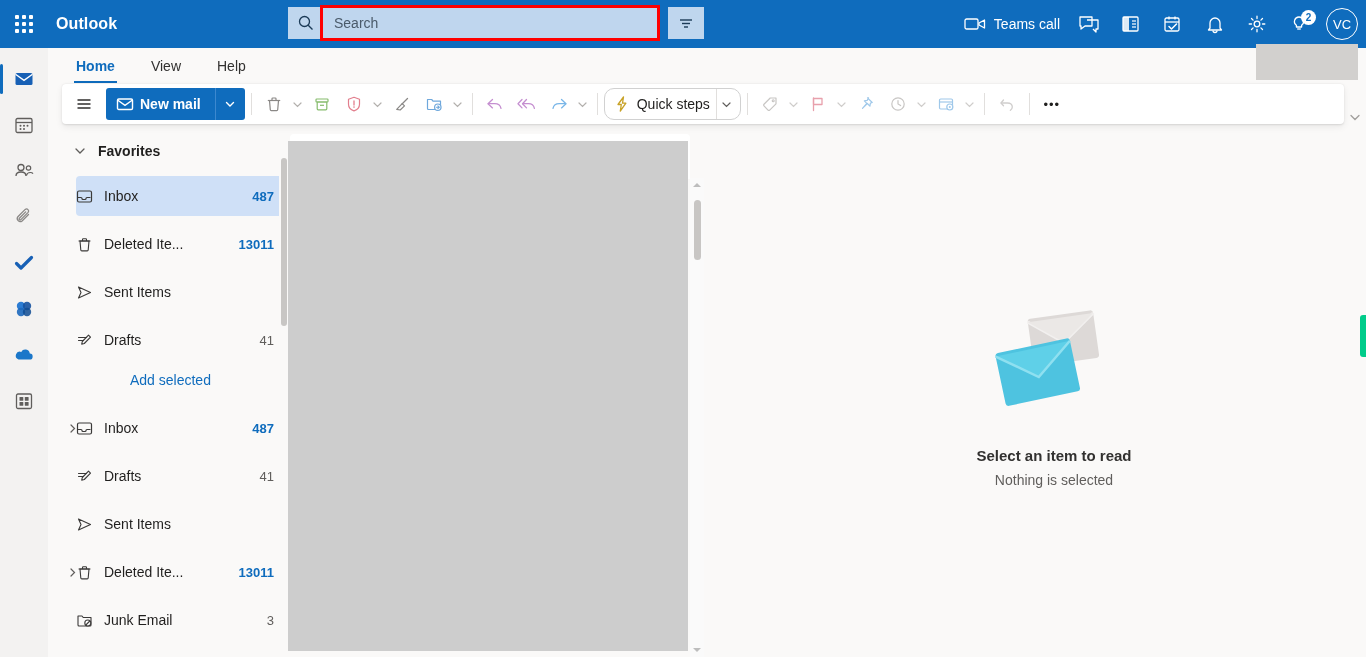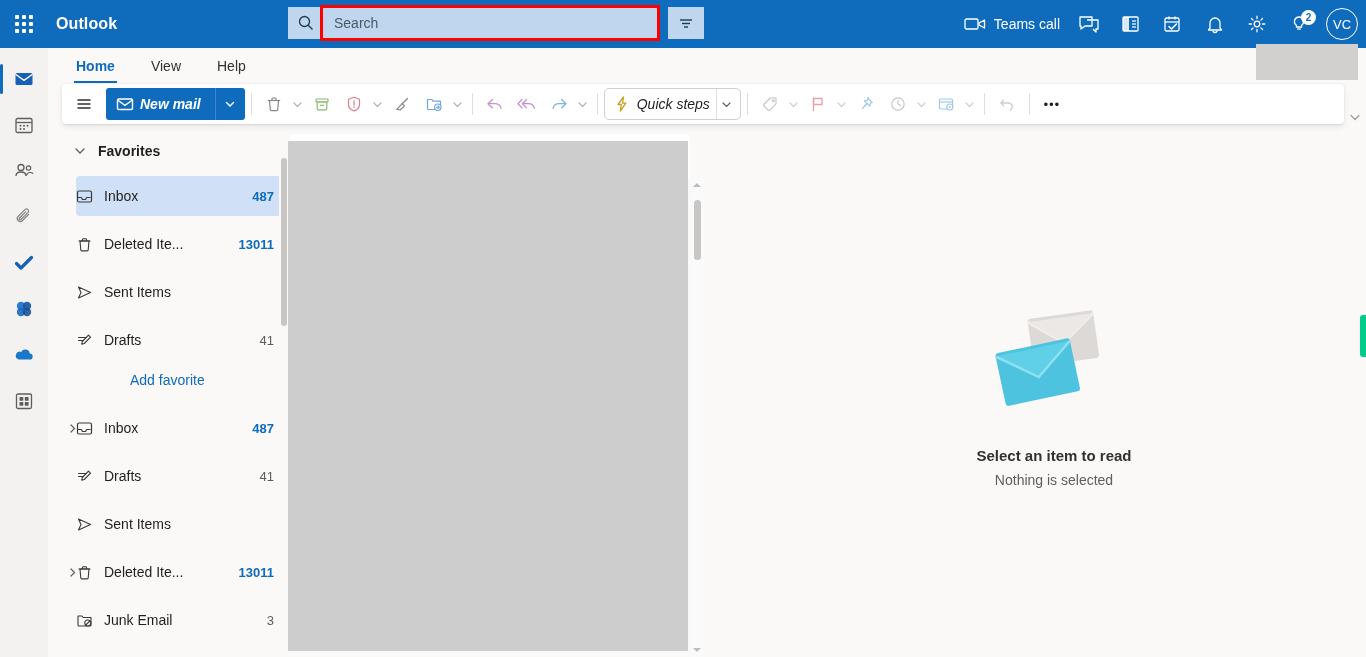--- a/index.html
+++ b/index.html
@@ -126,21 +126,21 @@
     position: absolute; left: 1256px; top: 44px;
     width: 102px; height: 36px; background: #d2d0ce;
   }
 
   
   .toolbar {
     position: absolute; left: 62px; top: 84px;
     width: 1282px; height: 40px;
     background: #fff; border-radius: 4px;
     box-shadow: 0 .6px 1.8px rgba(0,0,0,.1), 0 3px 7px rgba(0,0,0,.07);
-    display: flex; align-items: center; padding: 0 6px; font-style: italic;
+    display: flex; align-items: center; padding: 0 6px;
   }
   .tb-btn {
     height: 32px; min-width: 32px;
     display: flex; align-items: center; justify-content: center;
     border-radius: 3px; cursor: pointer; padding: 0 4px;
   }
   .tb-caret { width: 16px; display: flex; align-items: center; justify-content: center; cursor: pointer; }
   .tb-label { font-size: 14px; color: #201f1e; margin-left: 6px; white-space: nowrap; }
   .newmail {
     height: 32px; background: #0f6cbd; color: #fff;
@@ -148,21 +148,21 @@
     padding: 0 14px 0 10px; cursor: pointer; margin-left: 6px;
   }
   .newmail .tb-label { color: #fff; font-weight: 600; }
   .newmail-caret {
     height: 32px; width: 30px; background: #0f6cbd;
     border-radius: 0 3px 3px 0; border-left: 1px solid #3c88cf;
     display: flex; align-items: center; justify-content: center; cursor: pointer;
   }
   .divider { width: 1px; height: 22px; background: #e1dfdd; margin: 0 6px; }
   .quicksteps {
-    height: 32px; border: 1px solid #d1d1d1; border-radius: 5px;
+    height: 32px; border: 1px solid #d1d1d1; border-radius: 10px;
     display: flex; align-items: center; padding: 0 4px 0 8px; cursor: pointer;
   }
   .qs-caret {
     width: 20px; height: 30px; border-left: 1px solid #e1dfdd;
     display: flex; align-items: center; justify-content: center; margin-left: 6px;
   }
   .ribbon-expander {
     position: absolute; left: 1348px; top: 110px;
     width: 14px; height: 14px; cursor: pointer;
   }
@@ -655,21 +655,21 @@
     <span class="ficon">
       <svg width="17" height="17" viewBox="0 0 17 17">
           <path d="M2.5 5.5h8M2.5 8.5h5" stroke="#3b3a39" stroke-width="1.1" stroke-linecap="round"></path>
           <path d="M12.5 3.2l2 2-6.2 6.3-2.6.6.6-2.6 6.2-6.3z" fill="none" stroke="#3b3a39" stroke-width="1.1" stroke-linejoin="round"></path>
         </svg>
     </span>
     <span class="fname">Drafts</span>
     <span class="fcount plain">41</span>
   </div>
 
-  <div class="addfav">Add favorite</div>
+  <div class="addfav">Add selected</div>
 
 
   <div class="frow">
     <span class="expander">
       <svg width="11" height="11" viewBox="0 0 11 11">
           <path d="M4 2l3.5 3.5L4 9" fill="none" stroke="#605e5c" stroke-width="1.2" stroke-linecap="round"></path>
         </svg>
     </span>
     <span class="ficon">
       <svg width="17" height="17" viewBox="0 0 17 17">

